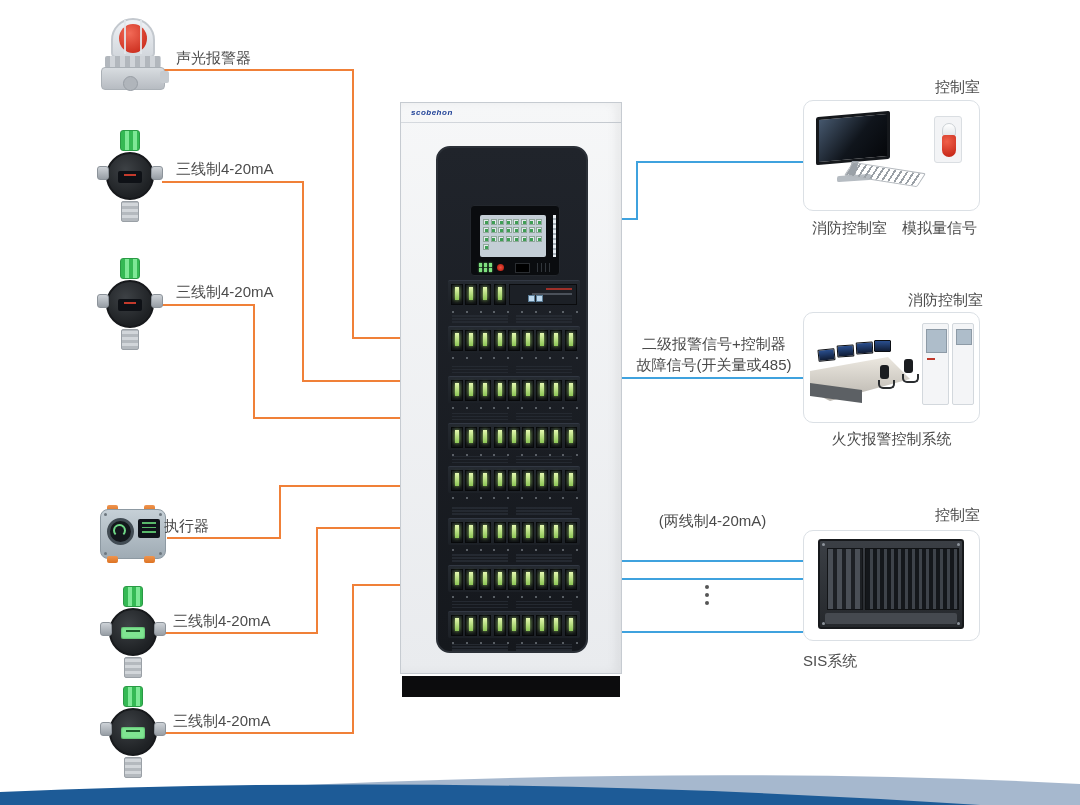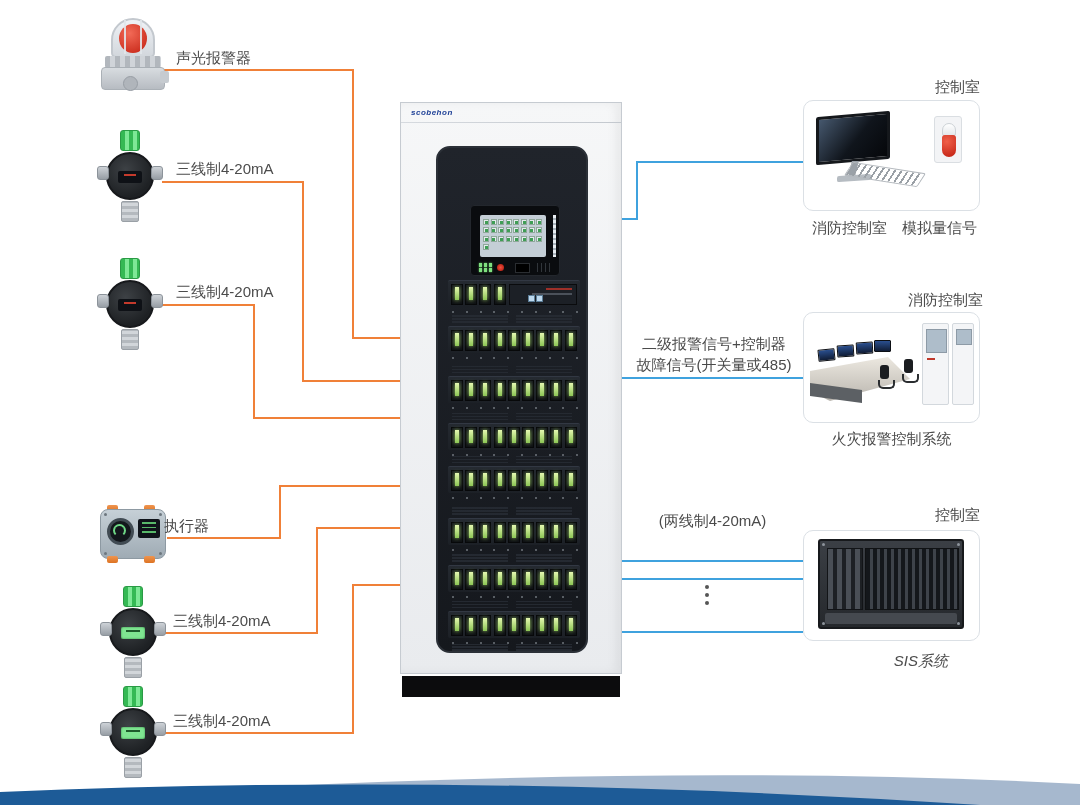--- a/index.html
+++ b/index.html
@@ -689,19 +689,19 @@
     <div class="rack">
       <div class="cards"></div>
       <div class="slats"></div>
       <div class="bottom"></div>
       <div class="scr" style="left:2px;top:2px;"></div>
       <div class="scr" style="right:2px;top:2px;"></div>
       <div class="scr" style="left:2px;bottom:2px;"></div>
       <div class="scr" style="right:2px;bottom:2px;"></div>
     </div>
   </div>
-  <div class="lbl" style="left:771px;top:652px;width:177px;text-align:right;font-style:italic;">SIS系统</div>
+  <div class="lbl" style="left:803px;top:652px;width:177px;text-align:left;">SIS系统</div>
 
   <svg class="abs" style="left:0;top:745px;" width="1080" height="60" viewBox="0 0 1080 60">
     <path d="M0,57 Q620,15 1080,39 L1080,60 L0,60 Z" fill="#A6B8CE"></path>
     <path d="M0,47 Q520,25 1080,67 L1080,60 L0,60 Z" fill="#1D5B97"></path>
   </svg>
 </div>
 
 </body></html>

